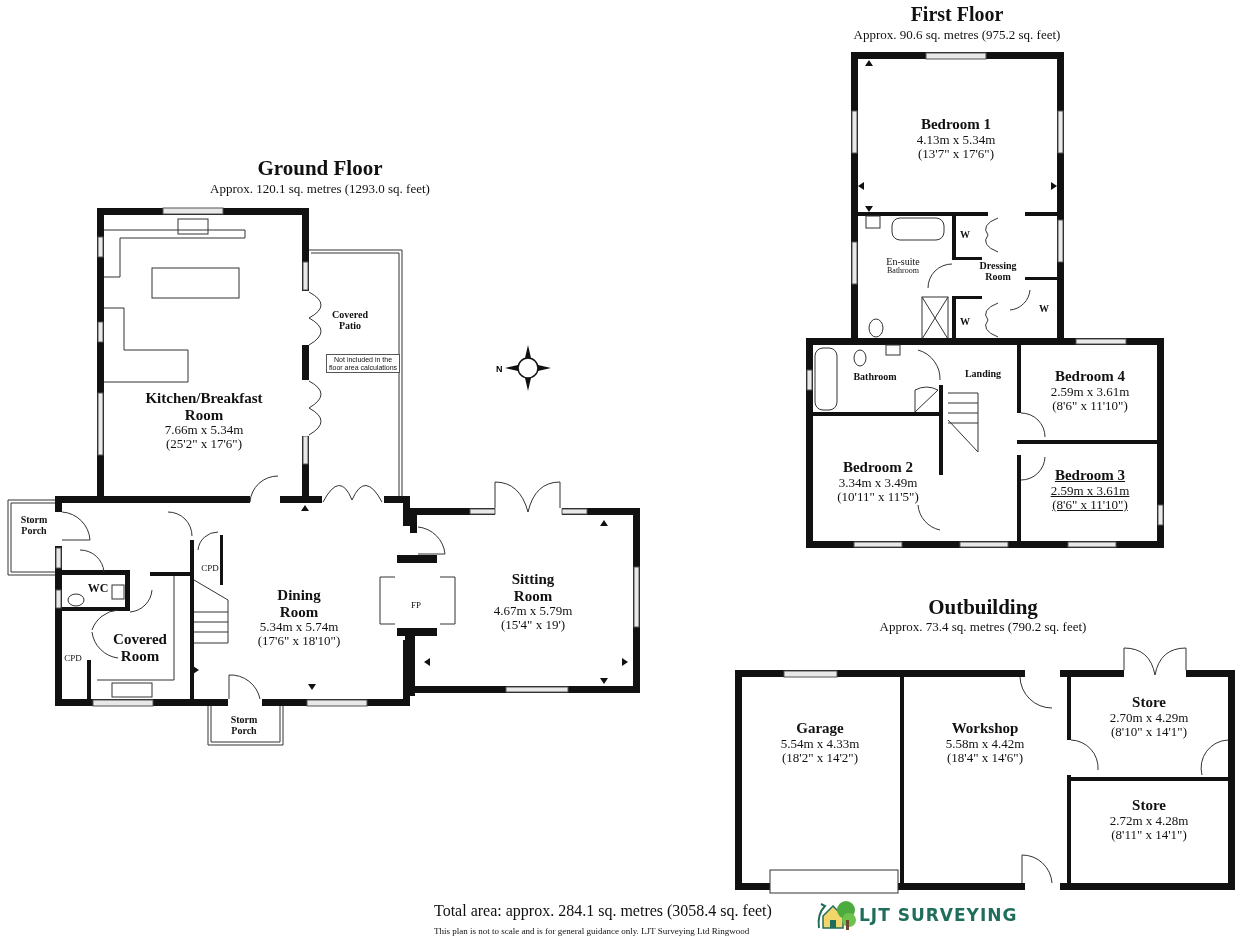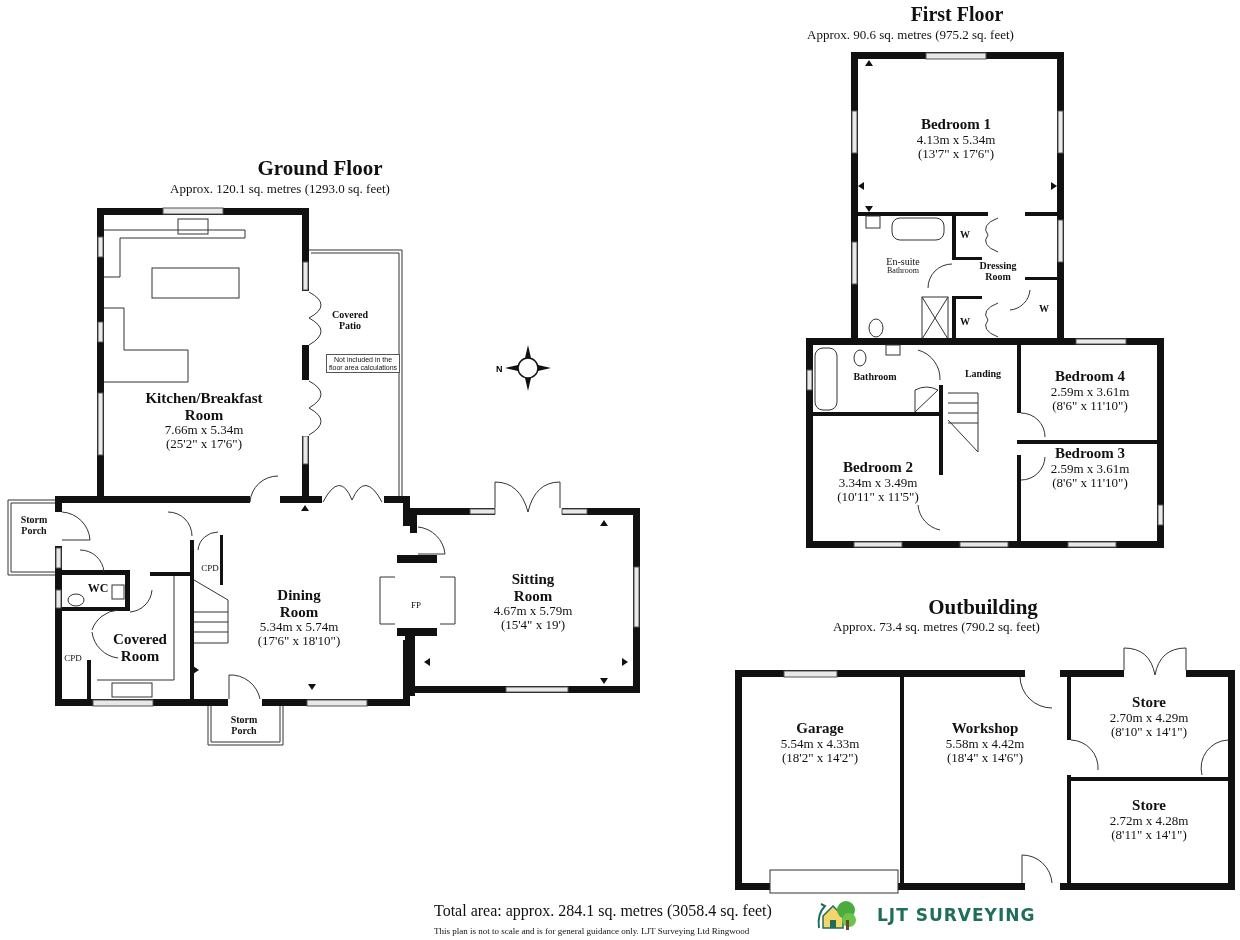--- a/index.html
+++ b/index.html
@@ -1,31 +1,31 @@
 <!DOCTYPE html>
 <html><head>
 <meta charset="utf-8">
 <style>
   html,body{margin:0;padding:0;background:#fff;}
   body{width:1240px;height:940px;position:relative;overflow:hidden;font-family:"DejaVu Serif","Liberation Serif",serif;color:#111;}
   .abs{position:absolute;}
   .ttl{font-family:"Liberation Serif",serif;font-weight:bold;text-align:center;white-space:nowrap;}
-  .sub{font-family:"Liberation Serif",serif;white-space:nowrap;}
+  .sub{font-family:"Liberation Serif",serif;text-align:center;white-space:nowrap;}
   svg{position:absolute;left:0;top:0;}
   .wall{fill:#111;}
   .thin{fill:none;stroke:#333;stroke-width:1;}
   .win{fill:#e8e8e8;stroke:#555;stroke-width:1;}
   .rl{position:absolute;text-align:center;font-family:"Liberation Serif",serif;line-height:1.1;white-space:nowrap;transform:translateX(-50%);}
   .rl .n{font-weight:bold;display:block;}
   .rl .d{display:block;}
   .fs13 .n{font-size:15px;} .fs13 .d{font-size:13px;}
   .sm .n{font-size:10px;font-weight:bold;}
   .tiny{font-size:7px;border:1px solid #555;padding:1px 2px;background:#fff;position:absolute;font-family:"Liberation Sans",sans-serif;line-height:1.1;text-align:center;}
   .logo{position:absolute;left:815px;top:898px;display:flex;align-items:center;}
-  .logo-text{font-family:"DejaVu Sans",sans-serif;font-weight:bold;color:#1f6d5a;font-size:17px;letter-spacing:1px;margin-left:20px;}
+  .logo-text{font-family:"DejaVu Sans",sans-serif;font-weight:bold;color:#1f6d5a;font-size:17px;letter-spacing:1px;margin-left:2px;}
 </style>
 </head>
 <body>
 
 <div class="abs ttl" style="left:220px;top:156px;width:200px;font-size:21px;">Ground Floor</div>
 <div class="abs sub" style="left:170px;top:181px;width:300px;font-size:13px;">Approx. 120.1 sq. metres (1293.0 sq. feet)</div>
 
 <div class="abs ttl" style="left:857px;top:3px;width:200px;font-size:20px;">First Floor</div>
 <div class="abs sub" style="left:807px;top:27px;width:300px;font-size:13px;">Approx. 90.6 sq. metres (975.2 sq. feet)</div>
 
@@ -259,21 +259,21 @@
 <div class="rl fs13" style="left:956px;top:116px;">
   <span class="n">Bedroom 1</span>
   <span class="d">4.13m x 5.34m</span>
   <span class="d">(13'7" x 17'6")</span>
 </div>
 <div class="rl fs13" style="left:878px;top:459px;">
   <span class="n">Bedroom 2</span>
   <span class="d">3.34m x 3.49m</span>
   <span class="d">(10'11" x 11'5")</span>
 </div>
-<div class="rl fs13" style="left:1090px;top:445px;">
+<div class="rl fs13" style="left:1090px;top:467px;text-decoration:underline;">
   <span class="n">Bedroom 3</span>
   <span class="d">2.59m x 3.61m</span>
   <span class="d">(8'6" x 11'10")</span>
 </div>
 <div class="rl fs13" style="left:1090px;top:368px;">
   <span class="n">Bedroom 4</span>
   <span class="d">2.59m x 3.61m</span>
   <span class="d">(8'6" x 11'10")</span>
 </div>
 <div class="rl sm" style="left:903px;top:256px;">

